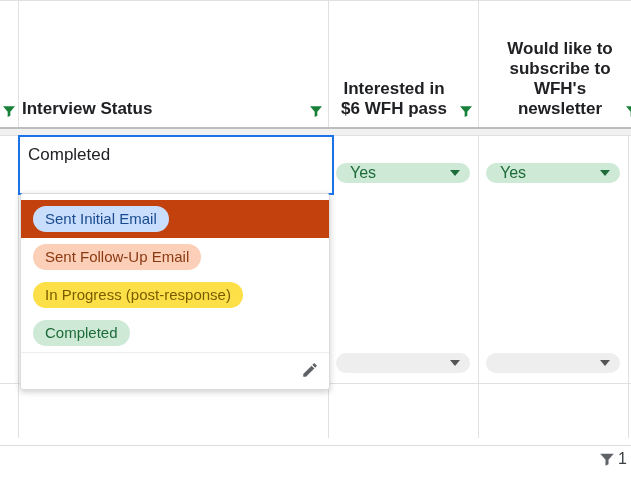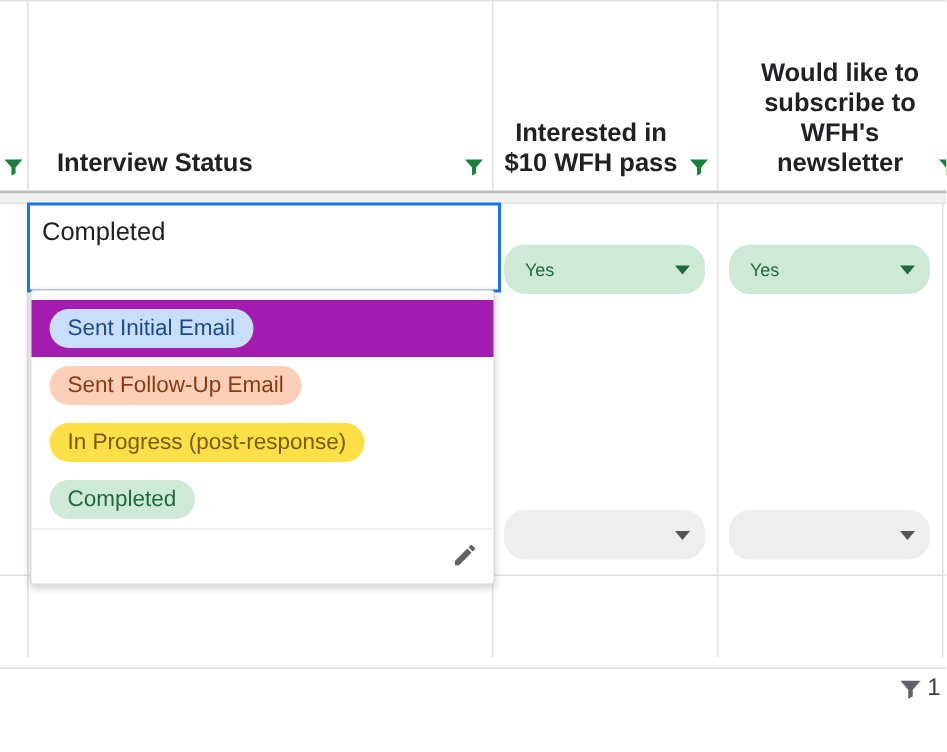--- a/index.html
+++ b/index.html
@@ -6,21 +6,21 @@
   .viewport{position:relative;width:631px;height:501px;overflow:hidden;border-top:1px solid #e0e0e0;}
 
   
   .header-row{position:absolute;top:0;left:0;right:0;height:126px;border-bottom:2px solid #bdbdbd;}
   .hcell{position:absolute;top:0;height:126px;border-right:1px solid #e0e0e0;}
   .hcell.c0{left:0;width:18px;border-right:1px solid #e0e0e0;}
   .hcell.c1{left:18px;width:310px;}
   .hcell.c2{left:328px;width:150px;}
   .hcell.c3{left:494px;width:150px;}
 
-  .hcell .label-wrap{position:absolute;bottom:8px;left:20px;right:22px;font-weight:700;font-size:17px;line-height:20px;color:#202124;text-align:left;pointer-events:none;}
+  .hcell .label-wrap{position:absolute;bottom:8px;left:4px;right:22px;font-weight:700;font-size:17px;line-height:20px;color:#202124;text-align:left;pointer-events:none;}
   .hcell.c2 .label-wrap,.hcell.c3 .label-wrap{text-align:center;left:4px;right:22px;}
   .filter-icon{position:absolute;bottom:8px;right:4px;width:16px;height:16px;cursor:pointer;}
   .filter-narrow{position:absolute;bottom:8px;left:1px;width:16px;height:16px;cursor:pointer;}
   svg{display:block;}
 
   .divider{position:absolute;left:0;right:0;top:128px;height:6px;background:#f1f1f1;border-bottom:1px solid #e0e0e0;}
 
   
   .row{position:absolute;left:0;right:0;height:248px;}
   .row.r1{top:134px;}
@@ -32,27 +32,27 @@
   .bcell.c3{left:478px;width:150px;}
 
   
   .edit-cell{position:absolute;left:18px;top:134px;width:312px;height:56px;border:2px solid #1a73e8;background:#fff;z-index:4;}
   .edit-cell input{border:0;outline:0;width:100%;height:28px;padding:4px 8px 0 8px;font-size:17px;color:#202124;background:transparent;}
 
   
   .dropdown{position:absolute;left:20px;top:192px;width:308px;background:#fff;border:1px solid #dadce0;border-radius:3px;box-shadow:0 2px 6px rgba(0,0,0,.2);z-index:5;}
   .dd-list{padding:6px 0 0 0;}
   .dd-item{padding:6px 12px;cursor:pointer;}
-  .dd-item.highlight{background:#a21caf;}
+  .dd-item.highlight{background:#c2410c;}
   .chip{display:inline-block;padding:4px 12px;border-radius:14px;font-size:15px;line-height:18px;}
   .dd-foot{height:36px;border-top:1px solid #eee;position:relative;}
   .pencil{position:absolute;right:10px;top:8px;width:18px;height:18px;cursor:pointer;}
 
   
-  .pill{position:absolute;left:8px;right:8px;height:33px;border-radius:14px;display:flex;align-items:center;justify-content:space-between;padding:0 10px 0 14px;font-size:12px;cursor:pointer;}
+  .pill{position:absolute;left:8px;right:8px;height:20px;border-radius:14px;display:flex;align-items:center;justify-content:space-between;padding:0 10px 0 14px;font-size:16px;cursor:pointer;}
   .pill .caret{width:0;height:0;border-left:5px solid transparent;border-right:5px solid transparent;border-top:6px solid;}
   .pill.green{background:#ceead6;color:#1e6b3a;}
   .pill.green .caret{border-top-color:#1e6b3a;}
   .pill.grey{background:#eeeeee;color:#555;}
   .pill.grey .caret{border-top-color:#555;}
   .pill.top{top:28px;}
   .pill.bot{bottom:10px;}
 
   
   .sheet-footer{position:absolute;left:0;right:0;bottom:0;height:56px;border-top:1px solid #dadce0;background:#fff;}
@@ -75,21 +75,21 @@
     </div>
     <div class="hcell c1">
       <div class="label-wrap">Interview Status</div>
       <span class="filter-icon">
         <svg viewBox="0 0 24 24" width="16" height="16">
             <path fill="#188038" d="M3 5h18l-7 8v6l-4 2v-8z"></path>
           </svg>
       </span>
     </div>
     <div class="hcell c2">
-      <div class="label-wrap">Interested in $10 WFH pass</div>
+      <div class="label-wrap">Interested in $6 WFH pass</div>
       <span class="filter-icon">
         <svg viewBox="0 0 24 24" width="16" height="16">
             <path fill="#188038" d="M3 5h18l-7 8v6l-4 2v-8z"></path>
           </svg>
       </span>
     </div>
     <div class="hcell c3">
       <div class="label-wrap">Would like to subscribe to WFH's newsletter</div>
       <span class="filter-icon">
         <svg viewBox="0 0 24 24" width="16" height="16">

